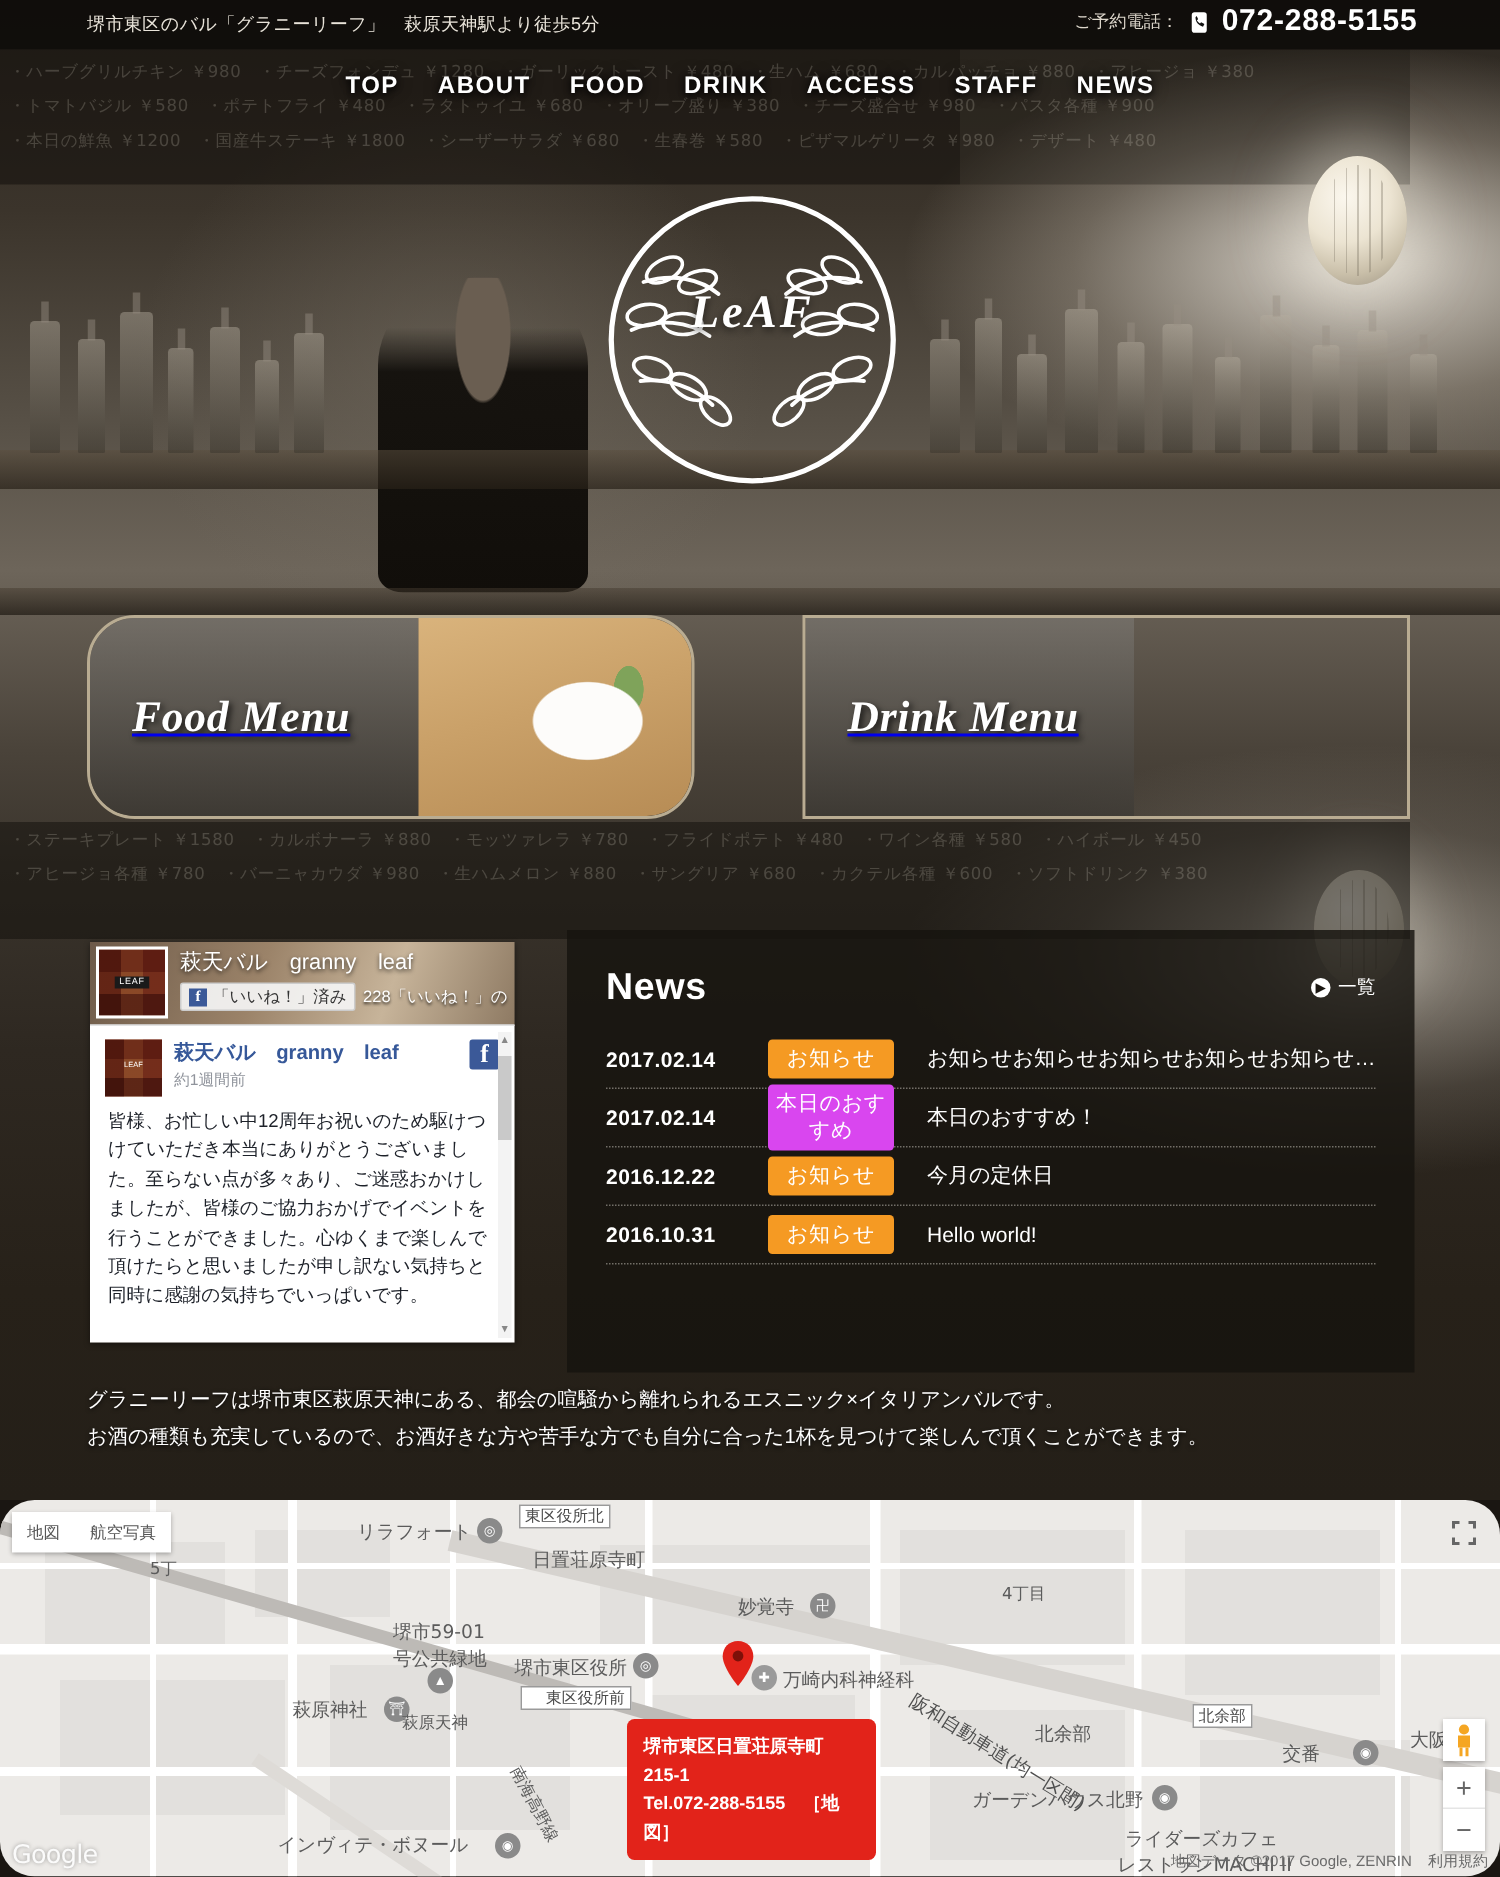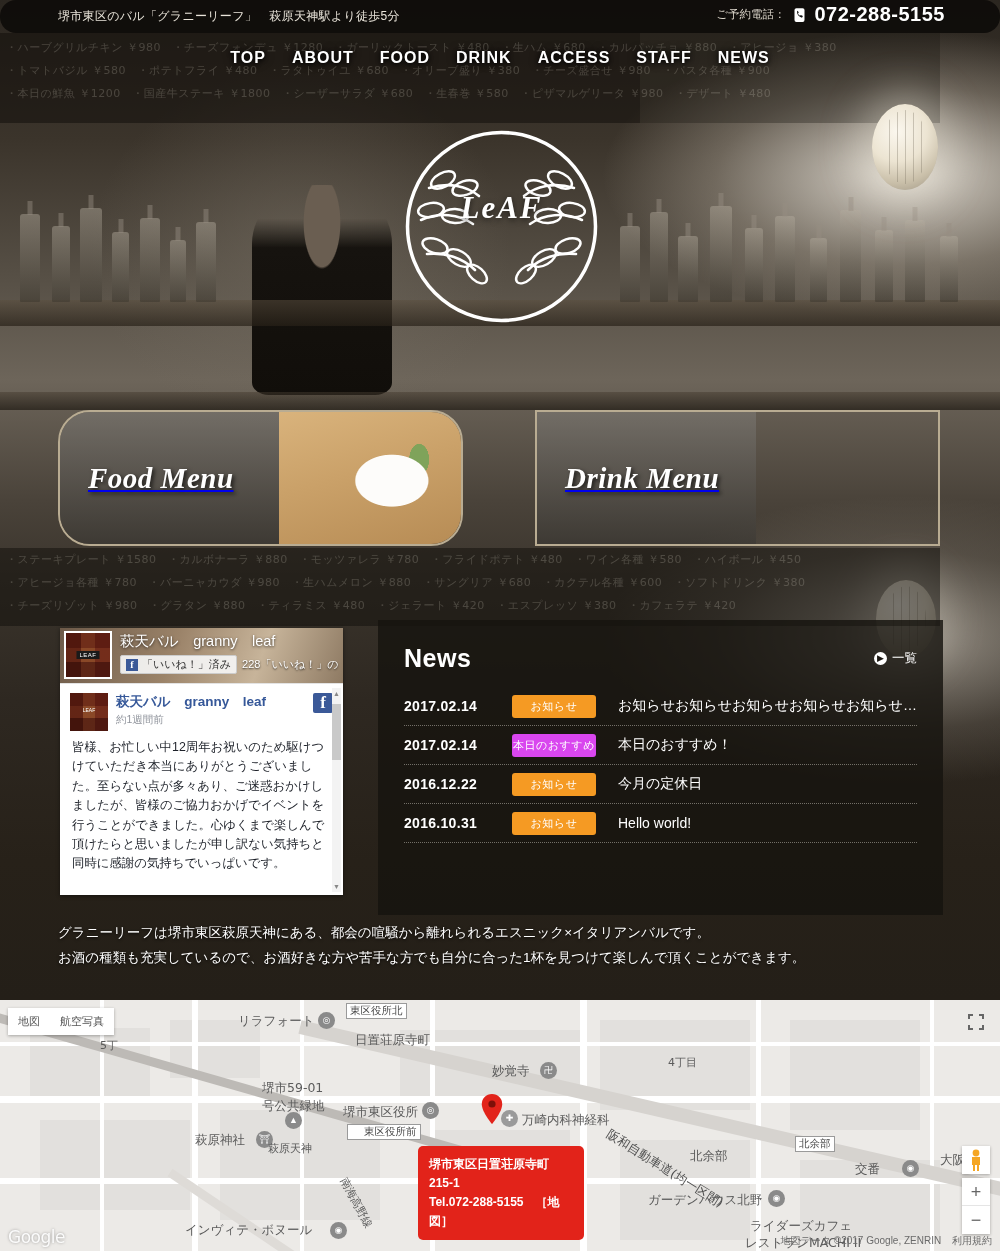--- a/index.html
+++ b/index.html
@@ -60,21 +60,21 @@
     position: absolute; left: 252px; top: 185px; width: 140px; height: 210px;
     background: radial-gradient(ellipse at 50% 18%, #6a5e51 0 18%, rgba(0,0,0,0) 19%),
                 linear-gradient(180deg, rgba(0,0,0,0) 16%, #16130f 30%, #110e0a 100%);
     border-radius: 46% 46% 12% 12% / 28% 28% 6% 6%;
     filter: blur(.4px);
   }
 
   
   .topbar {
     position: absolute; left: 0; top: 0; width: 1000px; height: 33px;
-    background: rgba(12,10,8,.88); z-index: 40; border-radius: 16px;
+    background: rgba(12,10,8,.88); z-index: 40;
   }
   .tagline {
     position: absolute; left: 58px; top: 8px;
     font-size: 12px; color: #e9e4da; letter-spacing: .3px;
   }
   .tel-wrap {
     position: absolute; right: 55px; top: 3px;
     display: flex; align-items: center; gap: 7px; color: #fff;
   }
   .tel-label { font-size: 11.5px; color: #ddd7cc; }
@@ -229,38 +229,38 @@
   .news-list { margin-top: 14px; }
   .news-row {
     display: flex; align-items: center; height: 39px;
     border-bottom: 1px dotted rgba(225,220,210,.45);
   }
   .news-date {
     width: 108px; flex: none; color: #fff; font-size: 14px; font-weight: bold; letter-spacing: .3px;
   }
   .news-badge {
     width: 84px; flex: none; text-align: center; border-radius: 3px;
-    color: #fff; font-size: 11px; padding: 4px 0; letter-spacing: .5px;
+    color: #fff; font-size: 14px; padding: 4px 0; letter-spacing: .5px;
   }
   .news-text {
     margin-left: 22px; color: #fff; font-size: 14px; white-space: nowrap;
     overflow: hidden; text-overflow: ellipsis;
   }
 
   
   .desc {
     position: absolute; left: 58px; top: 920px; width: 890px; z-index: 26;
     color: #ffffff; font-size: 13.5px; line-height: 25px;
     text-shadow: 0 1px 3px rgba(0,0,0,.9);
   }
 
   
   .map {
     position: absolute; left: 0; top: 1000px; width: 1000px; height: 251px;
-    background: #eceae7; overflow: hidden; z-index: 30;
+    background: #eceae7; overflow: hidden; z-index: 30; border-radius: 23px;
   }
   .mroad { position: absolute; background: #fff; }
   .mblock { position: absolute; background: #e2e0dd; }
   .mhwy {
     position: absolute; background: #d6d3cf; transform-origin: left center;
   }
   .mlabel {
     position: absolute; color: #5b5b5b; font-size: 12.5px; white-space: nowrap;
     font-family: "DejaVu Sans", sans-serif;
   }
@@ -351,21 +351,20 @@
     <div class="bottle" style="left:905px; top:220px; width:20px; height:82px;"></div>
     <div class="bottle" style="left:940px; top:236px; width:18px; height:66px;"></div>
 
     <div class="lantern" style="left:872px; top:104px; width:66px; height:86px;"></div>
     <div class="lantern" style="left:876px; top:580px; width:60px; height:78px; opacity:.75;"></div>
 
     <div class="board-dark" style="left:0;top:548px;width:940px;height:78px;background:rgba(16,13,10,.5);"></div>
     <div class="chalk chalk-mid">
       <div class="chalk-row">・ステーキプレート ￥1580　・カルボナーラ ￥880　・モッツァレラ ￥780　・フライドポテト ￥480　・ワイン各種 ￥580　・ハイボール ￥450</div>
       <div class="chalk-row">・アヒージョ各種 ￥780　・バーニャカウダ ￥980　・生ハムメロン ￥880　・サングリア ￥680　・カクテル各種 ￥600　・ソフトドリンク ￥380</div>
-      <div class="chalk-row">・チーズリゾット ￥980　・グラタン ￥880　・ティラミス ￥480　・ジェラート ￥420　・エスプレッソ ￥380　・カフェラテ ￥420</div>
     </div>
   </div>
 
   <div class="topbar">
     <div class="tagline">堺市東区のバル「グラニーリーフ」　萩原天神駅より徒歩5分</div>
     <div class="tel-wrap">
       <span class="tel-label">ご予約電話：</span>
       <svg class="phone-ico" viewBox="0 0 24 24">
         <rect x="4" y="1" width="16" height="22" rx="3" fill="#fff"></rect>
         <path d="M8 6.5c0 5 3 8.5 8 10l1.5-3-3.5-1.7-1.2 1.3c-1.6-1-2.7-2.2-3.4-3.6l1.4-1L9.3 5 8 6.5z" fill="#111"></path>

